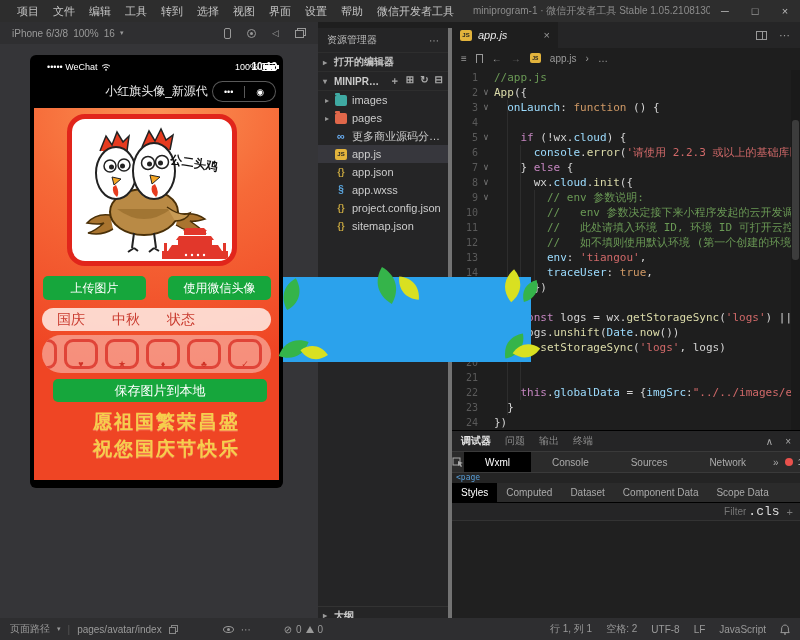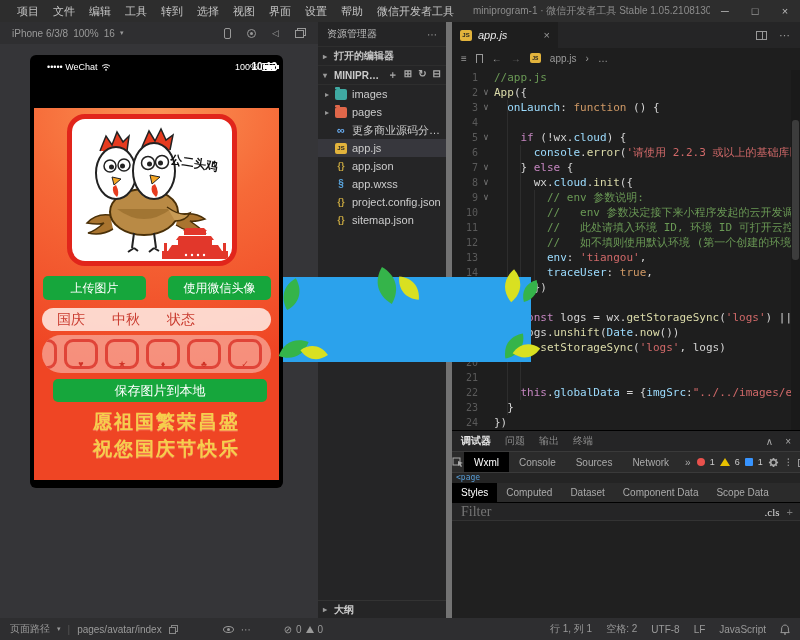--- a/index.html
+++ b/index.html
@@ -59,22 +59,22 @@
   .p-frame.partial{margin-left:-24px;}
   .p-glyph{position:absolute;bottom:-3px;left:50%;transform:translateX(-50%);font-size:9px;color:#D03327;}
   .p-save{position:absolute;top:271px;left:19px;right:12px;height:23px;background:var(--accent-green);border:none;
           border-radius:5px;color:#FFF;font-size:13px;display:flex;align-items:center;justify-content:center;
           font-family:"Liberation Sans",sans-serif;}
   .p-bless{position:absolute;left:0;right:0;text-align:center;font-weight:bold;color:var(--gold);
            font-size:19px;letter-spacing:2px;text-shadow:0 1px 0 rgba(255,255,255,.25);padding-left:20px;}
   .bl1{top:301px;} .bl2{top:328px;}
 
   
-  .explorer{position:absolute;left:318px;top:22px;width:134px;height:596px;background:var(--panel-bg);
-            border-right:6px solid #737373;font-size:11px;color:#CCC;}
+  .explorer{position:absolute;left:318px;top:28px;width:134px;height:596px;background:var(--panel-bg);
+            border-right:4px solid #737373;font-size:11px;color:#CCC;}
   .exp-header{height:24px;display:flex;align-items:center;padding:0 9px;font-size:10px;color:#BBB;}
   .exp-header .more{margin-left:auto;color:#999;}
   .exp-sect{height:19px;display:flex;align-items:center;padding:0 5px;font-size:10px;font-weight:bold;color:#C8C8C8;
             border-top:1px solid #2E2E2E;}
   .exp-sect .caret{width:11px;color:#999;font-size:8px;}
   .exp-proj{height:20px;display:flex;align-items:center;padding:0 5px;font-size:10px;font-weight:bold;
             border-top:1px solid #2E2E2E;border-bottom:1px solid #2E2E2E;}
   .exp-proj .plabel{max-width:48px;overflow:hidden;text-overflow:ellipsis;white-space:nowrap;}
   .exp-proj .pacts{margin-left:auto;display:flex;gap:6px;color:#AAA;font-size:10px;}
   .tree-row{height:18px;display:flex;align-items:center;padding-left:7px;}
@@ -139,36 +139,36 @@
   .leaf6b{left:233px;top:61px;transform:rotate(215deg);}
 
   
   .debugger{position:absolute;left:452px;top:430px;width:348px;height:188px;background:var(--panel-bg);border-top:1px solid #000;}
   .dbg-header{height:20px;display:flex;align-items:center;gap:14px;padding:0 9px;font-size:10px;color:#8A8A8A;}
   .dbgh-tab.active{color:#E8E8E8;font-weight:bold;}
   .dbg-hacts{margin-left:auto;display:flex;gap:12px;color:#AAA;font-size:10px;}
   .dbg-toolbar{height:22px;background:#2B2B2B;display:flex;align-items:center;font-size:10px;color:#AAA;
                border-top:1px solid #3A3A3A;border-bottom:1px solid #3A3A3A;}
   .dbg-inspect{width:26px;display:flex;align-items:center;justify-content:center;height:100%;}
-  .dt-tab{padding:0 10px;height:100%;display:flex;align-items:center;}
+  .dt-tab{padding:0 21px;height:100%;display:flex;align-items:center;}
   .dt-tab.active{background:#000;color:#FFF;}
   .dt-more{padding:0 6px;color:#AAA;}
   .dbg-badges{margin-left:auto;display:flex;gap:5px;align-items:center;padding-right:7px;font-size:9px;color:#CCC;}
   .badge-dot{width:8px;height:8px;border-radius:50%;background:#E9514C;display:inline-block;}
   .badge-tri{width:0;height:0;border-left:5px solid transparent;border-right:5px solid transparent;border-bottom:8px solid #E7C000;display:inline-block;}
   .badge-sq{width:8px;height:8px;background:#3794FF;border-radius:1px;display:inline-block;}
   .dbg-wxml{height:10px;font-family:"DejaVu Sans Mono",monospace;font-size:8px;color:#569CD6;padding-left:4px;
             overflow:hidden;line-height:10px;background:#242424;}
   .dbg-stabs{height:20px;display:flex;align-items:center;background:#2B2B2B;border-bottom:1px solid #000;font-size:10px;color:#AAA;}
   .st-tab{padding:0 9px;height:100%;display:flex;align-items:center;}
   .st-tab.active{background:#000;color:#FFF;}
   .dbg-filter{height:18px;background:#252526;display:flex;align-items:center;padding:0 7px;border-bottom:1px solid #333;}
-  .dbg-filter input{flex:1;background:transparent;border:none;outline:none;color:#BBB;font-size:14px;
-                    font-family:Liberation Serif, serif;}
-  .cls-btn{color:#DDD;font-family:Liberation Serif, serif;font-size:11px;}
+  .dbg-filter input{flex:1;background:transparent;border:none;outline:none;color:#BBB;font-size:10px;
+                    font-family:Liberation Sans, sans-serif;text-align:right;}
+  .cls-btn{color:#DDD;font-family:Liberation Mono, monospace;font-size:13px;}
   .add-btn{color:#777;margin-left:7px;}
   .dbg-body{height:98px;background:#202020;}
 
   
   .statusbar{position:absolute;left:0;top:618px;width:800px;height:22px;background:var(--statusbar-bg);
              display:flex;align-items:center;padding:0 10px;font-size:10px;color:#9A9A9A;gap:7px;}
   .sb-sep{color:#555;}
   .eye{width:11px;height:7px;border:1px solid #999;border-radius:50%;position:relative;display:inline-block;}
   .eye::after{content:"";position:absolute;left:50%;top:50%;width:3px;height:3px;margin:-1.5px 0 0 -1.5px;background:#999;border-radius:50%;}
   .sb-copy{position:relative;width:9px;height:9px;display:inline-block;}
@@ -226,20 +226,28 @@
         <span>••••• WeChat</span>
         <svg width="10" height="8" viewBox="0 0 10 8" style="margin-left:3px">
           <path d="M1 3.2 A6 6 0 0 1 9 3.2" stroke="#fff" fill="none"></path>
           <path d="M2.6 5 A3.4 3.4 0 0 1 7.4 5" stroke="#fff" fill="none"></path>
           <circle cx="5" cy="6.8" r="0.9" fill="#fff"></circle>
         </svg>
         <span class="mid">10:12</span>
         <span class="right">
           <span>100%</span>
           <span class="batt"></span>
+        </span>
+      </div>
+      <div class="p-nav">
+        <span class="p-title">小红旗头像_新源代</span>
+        <span class="capsule">
+          <span>•••</span>
+          <span class="cap-div"></span>
+          <span>◉</span>
         </span>
       </div>
       <div class="p-content">
         <div class="p-card">
           <svg viewBox="0 0 160 142" width="160" height="142">
             <path d="M38,96 q-14,-2 -23,8 q12,2 17,0 q-9,8 -16,10 q14,3 25,-4" fill="#A9742F" stroke="#4A3008" stroke-width="1.5"></path>
             <path d="M106,96 q16,-4 27,4 q-10,3 -15,2 q9,6 15,12 q-17,0 -29,-8" fill="#A9742F" stroke="#4A3008" stroke-width="1.5"></path>
             <ellipse cx="72" cy="93" rx="34" ry="23" fill="#B98A45" stroke="#4A3008" stroke-width="2"></ellipse>
             <path d="M45,90 q27,20 54,0" fill="#8A5F22" opacity="0.5"></path>
             <path d="M62,114 l-2,15 m2,0 l-6,4 m6,-4 l4,3" stroke="#222" stroke-width="2" fill="none"></path>

